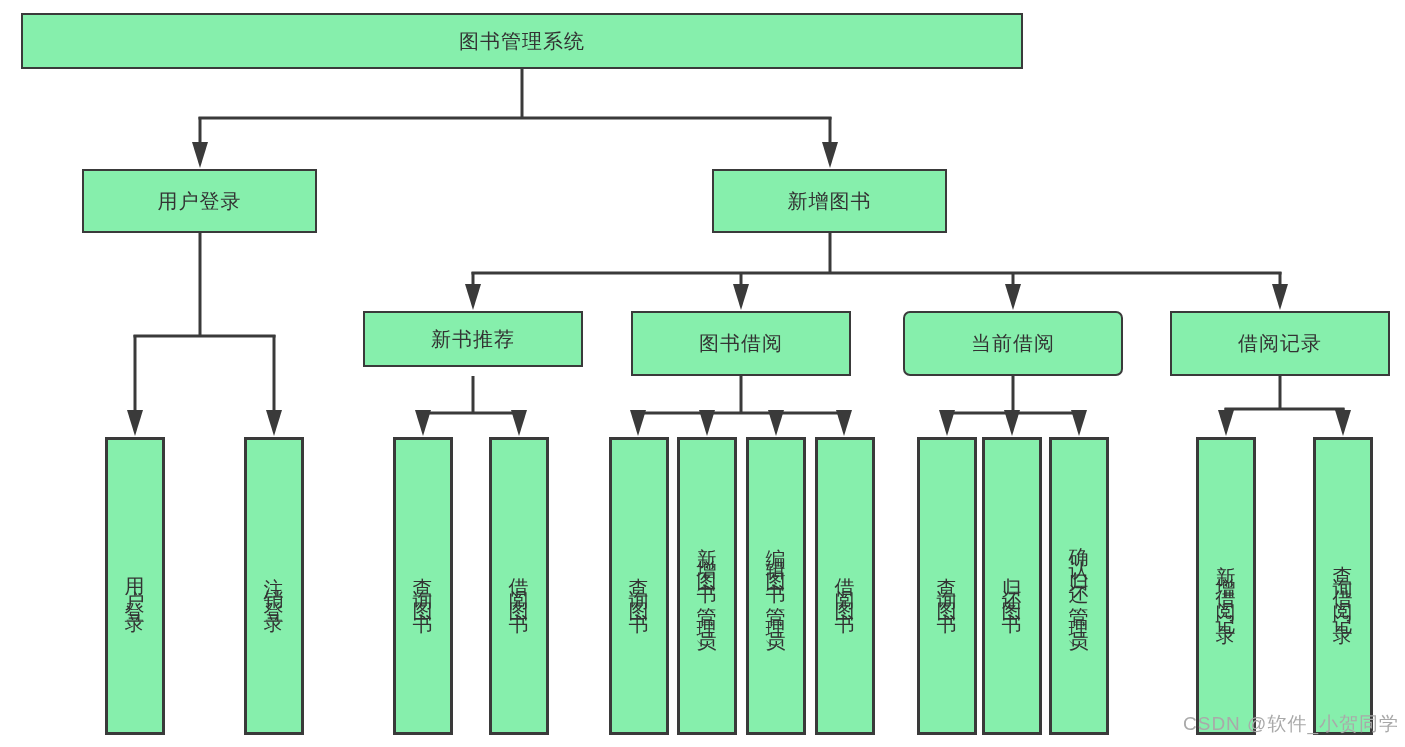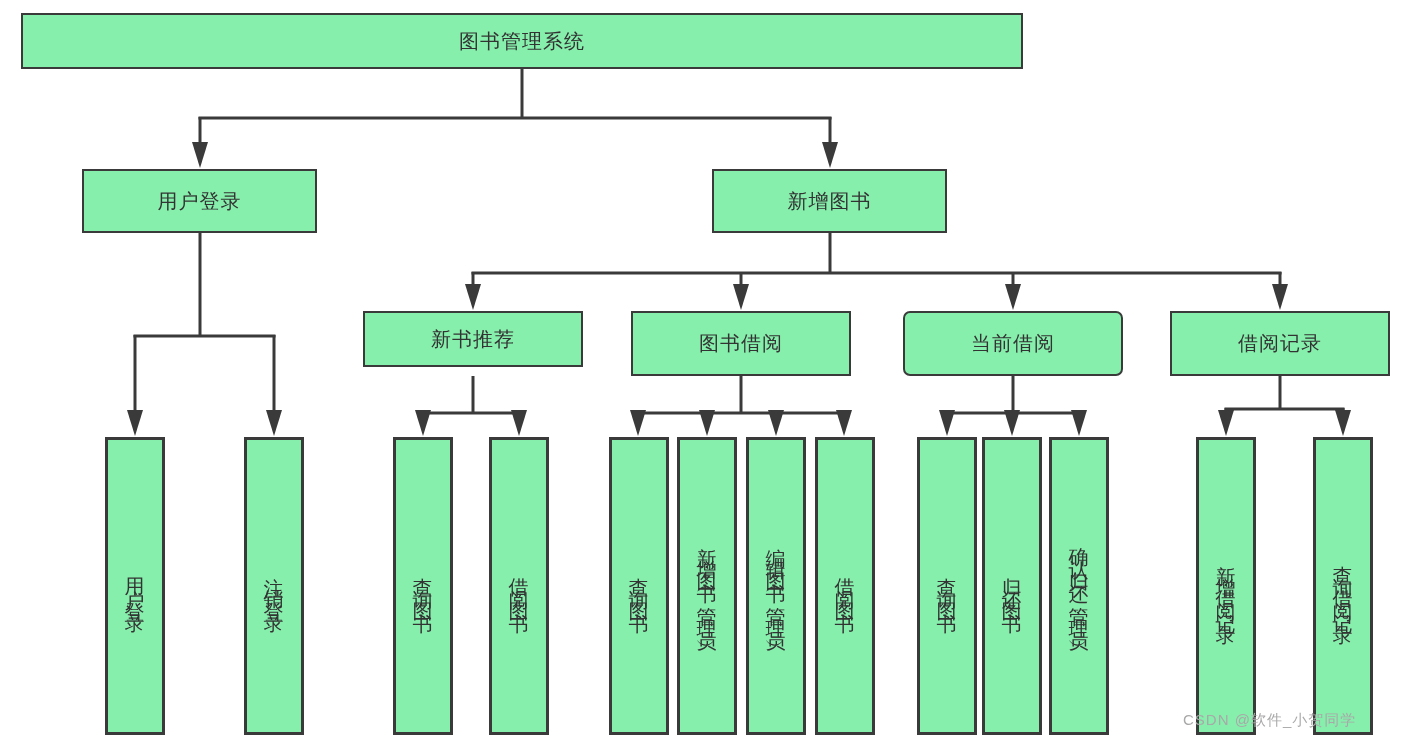--- a/index.html
+++ b/index.html
@@ -14,21 +14,21 @@
     display:flex;align-items:center;justify-content:center;
     font-size:20px;letter-spacing:1px;z-index:2;
   }
   .leaf{border-width:3px;}
   .leaf .lbl{
     writing-mode:vertical-rl;text-orientation:mixed;
     letter-spacing:12px;line-height:1;white-space:nowrap;font-size:20px;
   }
   .wm{
     position:absolute;left:1183px;top:711px;z-index:5;
-    color:#a9a9a9;font-size:15px;letter-spacing:1px;white-space:nowrap;
+    color:#a9a9a9;font-size:19px;letter-spacing:1px;white-space:nowrap;
   }
 </style>
 </head>
 <body>
 
 <div class="stage">
 
   <svg class="wires" width="1405" height="747" viewBox="0 0 1405 747">
       <line x1="522" y1="69" x2="522" y2="118" stroke="#3a3a3a" stroke-width="3"></line>
       <line x1="198.5" y1="118" x2="831.5" y2="118" stroke="#3a3a3a" stroke-width="3"></line>

